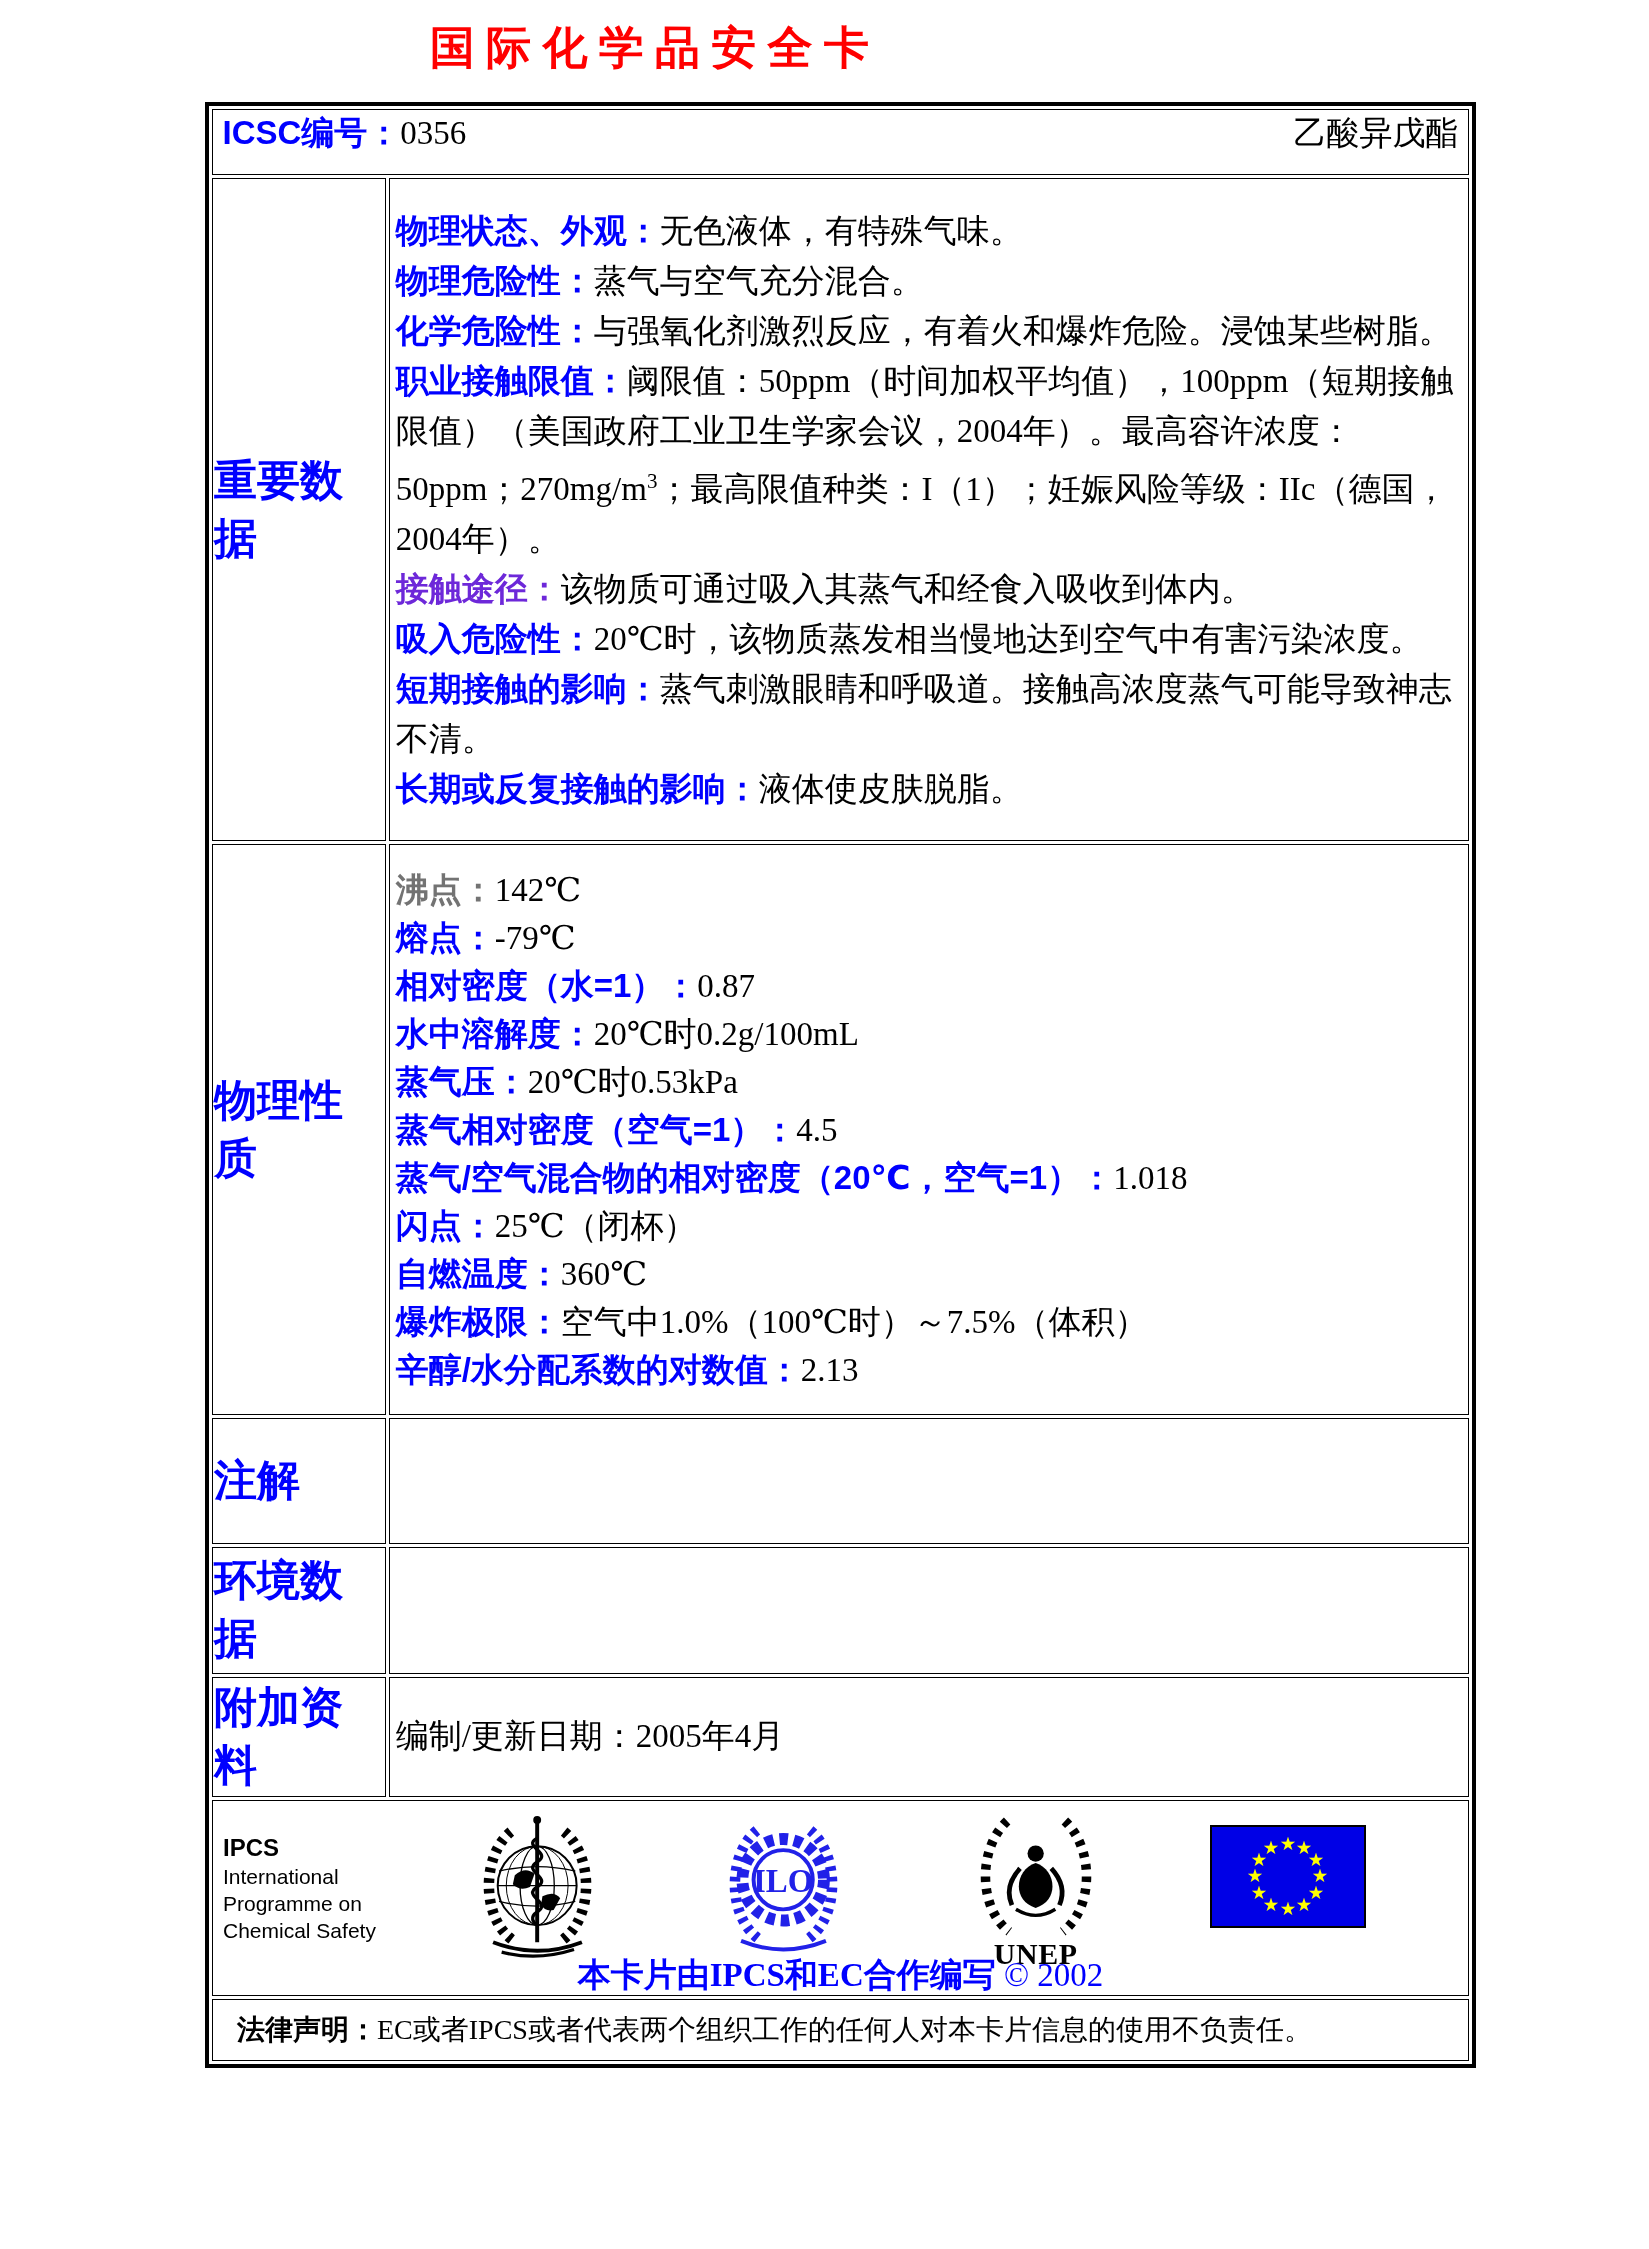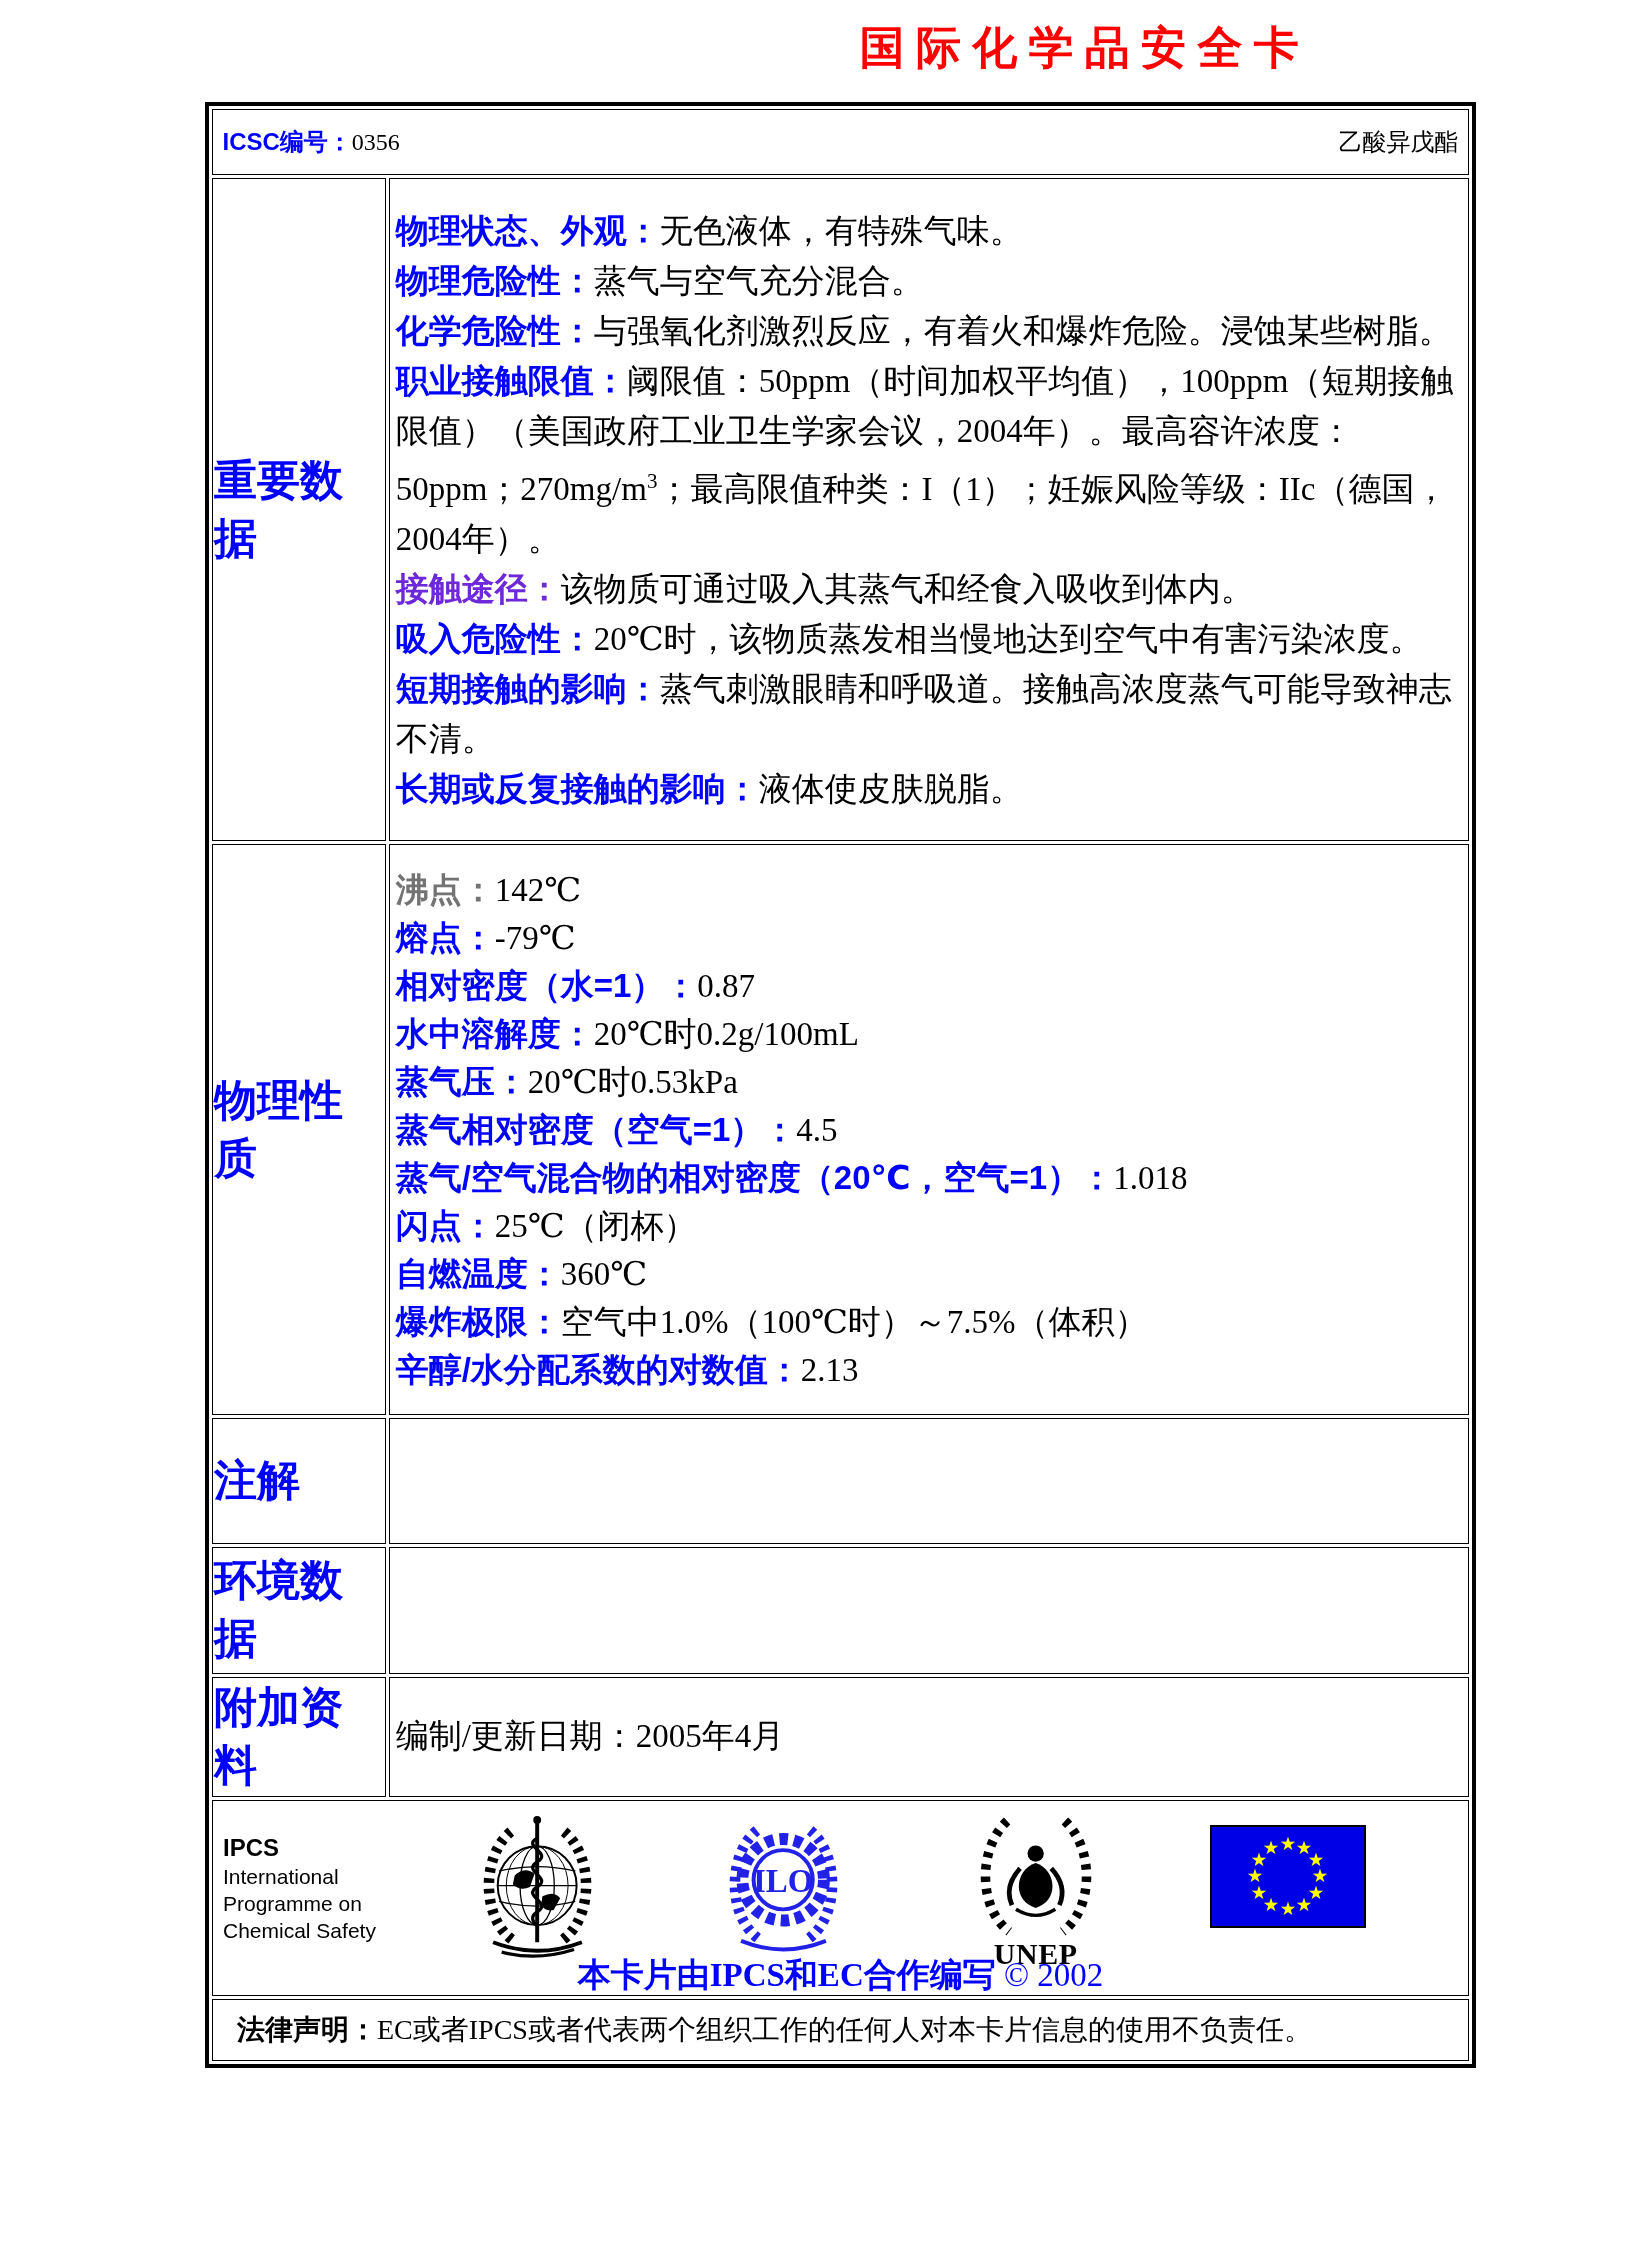--- a/index.html
+++ b/index.html
@@ -1,38 +1,38 @@
 <!DOCTYPE html>
 <html style="font-size:11.3px"><head>
 <meta charset="utf-8">
 <style>
   html,body{margin:0;padding:0;}
   body{
     width:1650px;height:2250px;background:#ffffff;overflow:hidden;position:relative;
     font-family:"Liberation Sans","DejaVu Sans",sans-serif;
   }
   .page-title{
-    margin:15.6px 0 0 0;width:1310px;text-align:right;
+    margin:15.6px 0 0 0;width:1310px;text-align:center;
     font-size:45px;line-height:65px;font-weight:bold;letter-spacing:11.3px;
     font-family:"Liberation Serif","DejaVu Serif",serif;
   }
   .card{
     position:absolute;left:205px;top:102px;width:1271px;
     border:4.2px solid #000;background:#fff;box-sizing:border-box;
   }
   table.card-table{border-collapse:separate;border-spacing:3.5px;width:100%;}
   td{border:1.4px solid #000;background:#fff;vertical-align:middle;}
   td.lbl{
     width:170px;text-align:left;font-weight:bold;font-size:43px;
     font-family:"Liberation Sans","DejaVu Sans",sans-serif;
   }
   .blab{font-weight:bold;font-family:"Liberation Sans","DejaVu Sans",sans-serif;}
   .val{font-family:"Liberation Serif","DejaVu Serif",serif;color:#000;}
   td.hdr{height:62px;}
-  .hdr-inner{display:flex;justify-content:space-between;align-items:center;height:100%;padding:0 8.5px;font-size:24px;}
+  .hdr-inner{display:flex;justify-content:space-between;align-items:flex-start;height:100%;padding:0 8.5px;font-size:33px;}
   td.content{padding:4.2px 10px 4.2px 5.7px;font-size:33px;}
   td.content .item{text-align:left;}
   td.imp{height:653px;vertical-align:middle;}
   td.imp .item{line-height:50px;}
   td.phys{height:560px;vertical-align:middle;}
   td.phys .item{line-height:47px;}
   td.envc{height:116px;}
   td.notec{height:116px;}
   td.extrac{height:41px;}
   td.extra-lbl{height:41px;}

